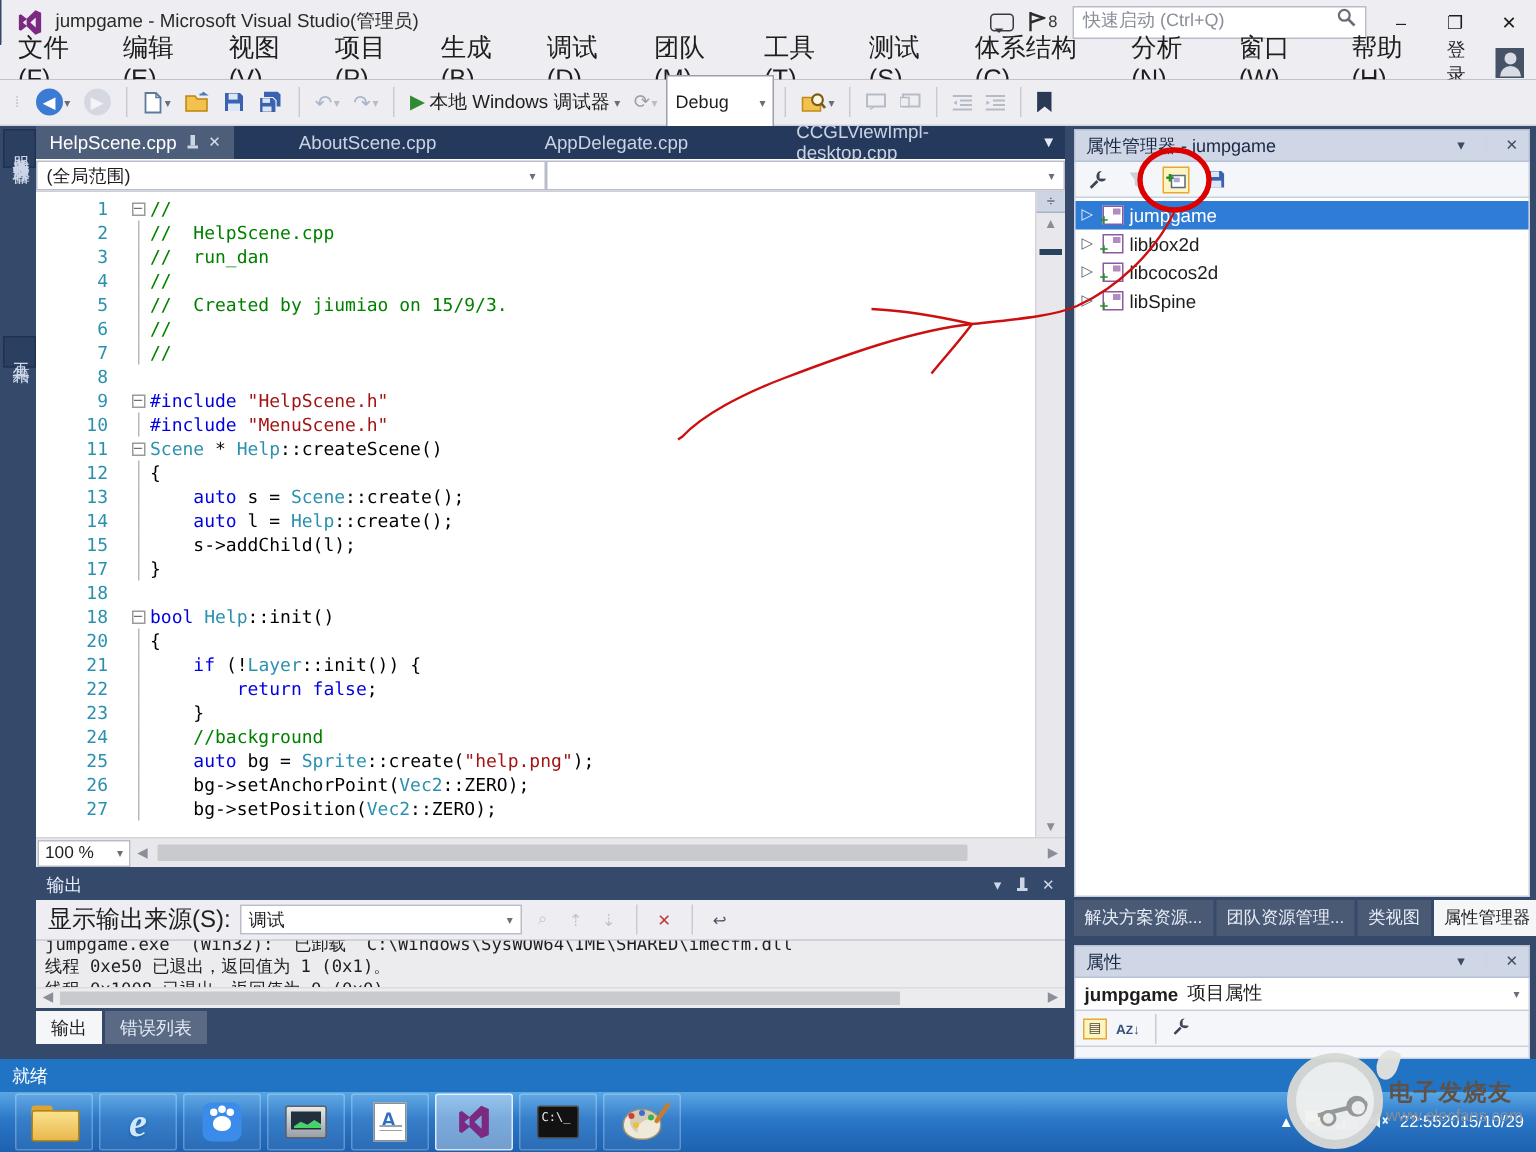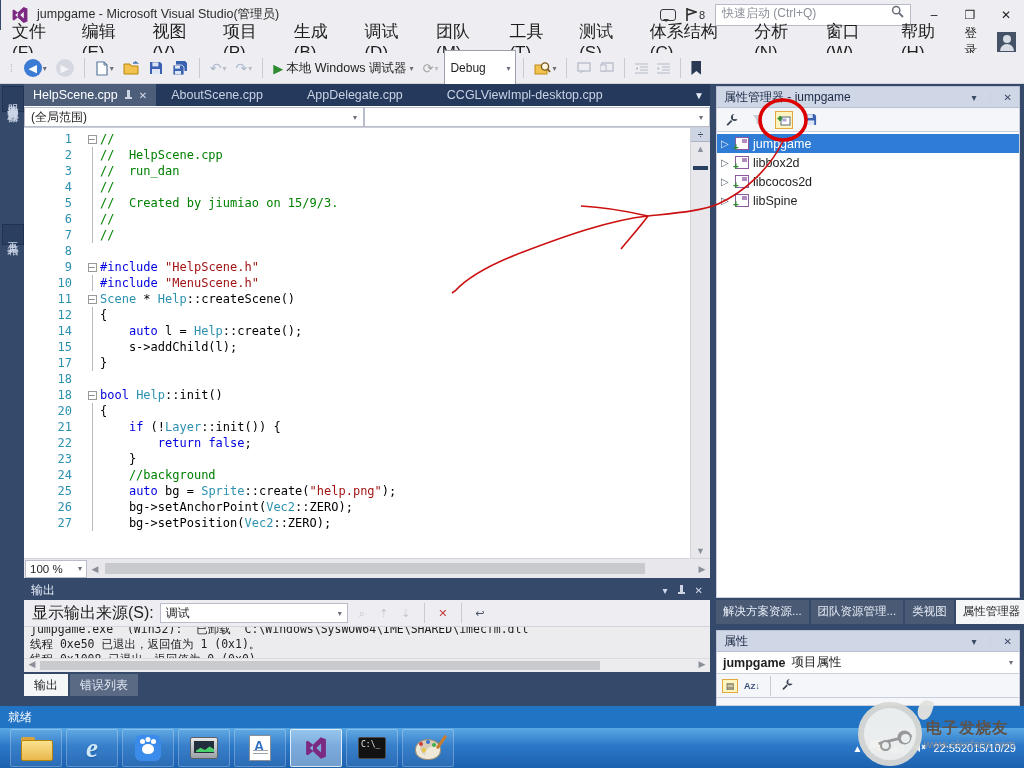--- a/index.html
+++ b/index.html
@@ -333,21 +333,21 @@
       </span>
   </div>
 
   <div id="left-strip" class="abs">
     <div class="vtab" style="top:2px;">服务器资源管理器</div>
     <div class="vtab" style="top:140px;">工具箱</div>
   </div>
 
   <div id="editor" class="abs">
     <div id="etabs">
-      <span id="etab-list" style="display:flex;align-items:flex-end;height:22px;">
+      <span id="etab-list" style="display:flex;align-items:flex-end;height:22px;gap:28px;">
           <div class="etab active">
             <span>HelpScene.cpp</span>
             <span class="pin-icon"></span>
             <span class="tab-close">✕</span>
           </div>
           <div class="etab">
             <span>AboutScene.cpp</span>
           </div>
           <div class="etab">
             <span>AppDelegate.cpp</span>
@@ -374,20 +374,21 @@
         <div class="code-line"><span class="ln">3</span><span class="fold"><span class="fold-guide"></span></span><span class="codetext"><span class="seg-cmt">//  run_dan</span></span></div>
         <div class="code-line"><span class="ln">4</span><span class="fold"><span class="fold-guide"></span></span><span class="codetext"><span class="seg-cmt">//</span></span></div>
         <div class="code-line"><span class="ln">5</span><span class="fold"><span class="fold-guide"></span></span><span class="codetext"><span class="seg-cmt">//  Created by jiumiao on 15/9/3.</span></span></div>
         <div class="code-line"><span class="ln">6</span><span class="fold"><span class="fold-guide"></span></span><span class="codetext"><span class="seg-cmt">//</span></span></div>
         <div class="code-line"><span class="ln">7</span><span class="fold"><span class="fold-guide"></span></span><span class="codetext"><span class="seg-cmt">//</span></span></div>
         <div class="code-line"><span class="ln">8</span><span class="fold"></span><span class="codetext"></span></div>
         <div class="code-line"><span class="ln">9</span><span class="fold"><span class="fold-minus">–</span></span><span class="codetext"><span class="seg-kw">#include</span><span class="seg-pl"> </span><span class="seg-str">"HelpScene.h"</span></span></div>
         <div class="code-line"><span class="ln">10</span><span class="fold"><span class="fold-guide"></span></span><span class="codetext"><span class="seg-kw">#include</span><span class="seg-pl"> </span><span class="seg-str">"MenuScene.h"</span></span></div>
         <div class="code-line"><span class="ln">11</span><span class="fold"><span class="fold-minus">–</span></span><span class="codetext"><span class="seg-ty">Scene</span><span class="seg-pl"> * </span><span class="seg-ty">Help</span><span class="seg-pl">::createScene()</span></span></div>
         <div class="code-line"><span class="ln">12</span><span class="fold"><span class="fold-guide"></span></span><span class="codetext"><span class="seg-pl">{</span></span></div>
+        <div class="code-line"><span class="ln">13</span><span class="fold"><span class="fold-guide"></span></span><span class="codetext"><span class="seg-pl">    </span><span class="seg-kw">auto</span><span class="seg-pl"> s = </span><span class="seg-ty">Scene</span><span class="seg-pl">::create();</span></span></div>
         <div class="code-line"><span class="ln">14</span><span class="fold"><span class="fold-guide"></span></span><span class="codetext"><span class="seg-pl">    </span><span class="seg-kw">auto</span><span class="seg-pl"> l = </span><span class="seg-ty">Help</span><span class="seg-pl">::create();</span></span></div>
         <div class="code-line"><span class="ln">15</span><span class="fold"><span class="fold-guide"></span></span><span class="codetext"><span class="seg-pl">    s-&gt;addChild(l);</span></span></div>
         <div class="code-line"><span class="ln">17</span><span class="fold"><span class="fold-guide"></span></span><span class="codetext"><span class="seg-pl">}</span></span></div>
         <div class="code-line"><span class="ln">18</span><span class="fold"></span><span class="codetext"></span></div>
         <div class="code-line"><span class="ln">18</span><span class="fold"><span class="fold-minus">–</span></span><span class="codetext"><span class="seg-kw">bool</span><span class="seg-pl"> </span><span class="seg-ty">Help</span><span class="seg-pl">::init()</span></span></div>
         <div class="code-line"><span class="ln">20</span><span class="fold"><span class="fold-guide"></span></span><span class="codetext"><span class="seg-pl">{</span></span></div>
         <div class="code-line"><span class="ln">21</span><span class="fold"><span class="fold-guide"></span></span><span class="codetext"><span class="seg-pl">    </span><span class="seg-kw">if</span><span class="seg-pl"> (!</span><span class="seg-ty">Layer</span><span class="seg-pl">::init()) {</span></span></div>
         <div class="code-line"><span class="ln">22</span><span class="fold"><span class="fold-guide"></span></span><span class="codetext"><span class="seg-pl">        </span><span class="seg-kw">return</span><span class="seg-pl"> </span><span class="seg-kw">false</span><span class="seg-pl">;</span></span></div>
         <div class="code-line"><span class="ln">23</span><span class="fold"><span class="fold-guide"></span></span><span class="codetext"><span class="seg-pl">    }</span></span></div>
         <div class="code-line"><span class="ln">24</span><span class="fold"><span class="fold-guide"></span></span><span class="codetext"><span class="seg-cmt">    //background</span></span></div>

